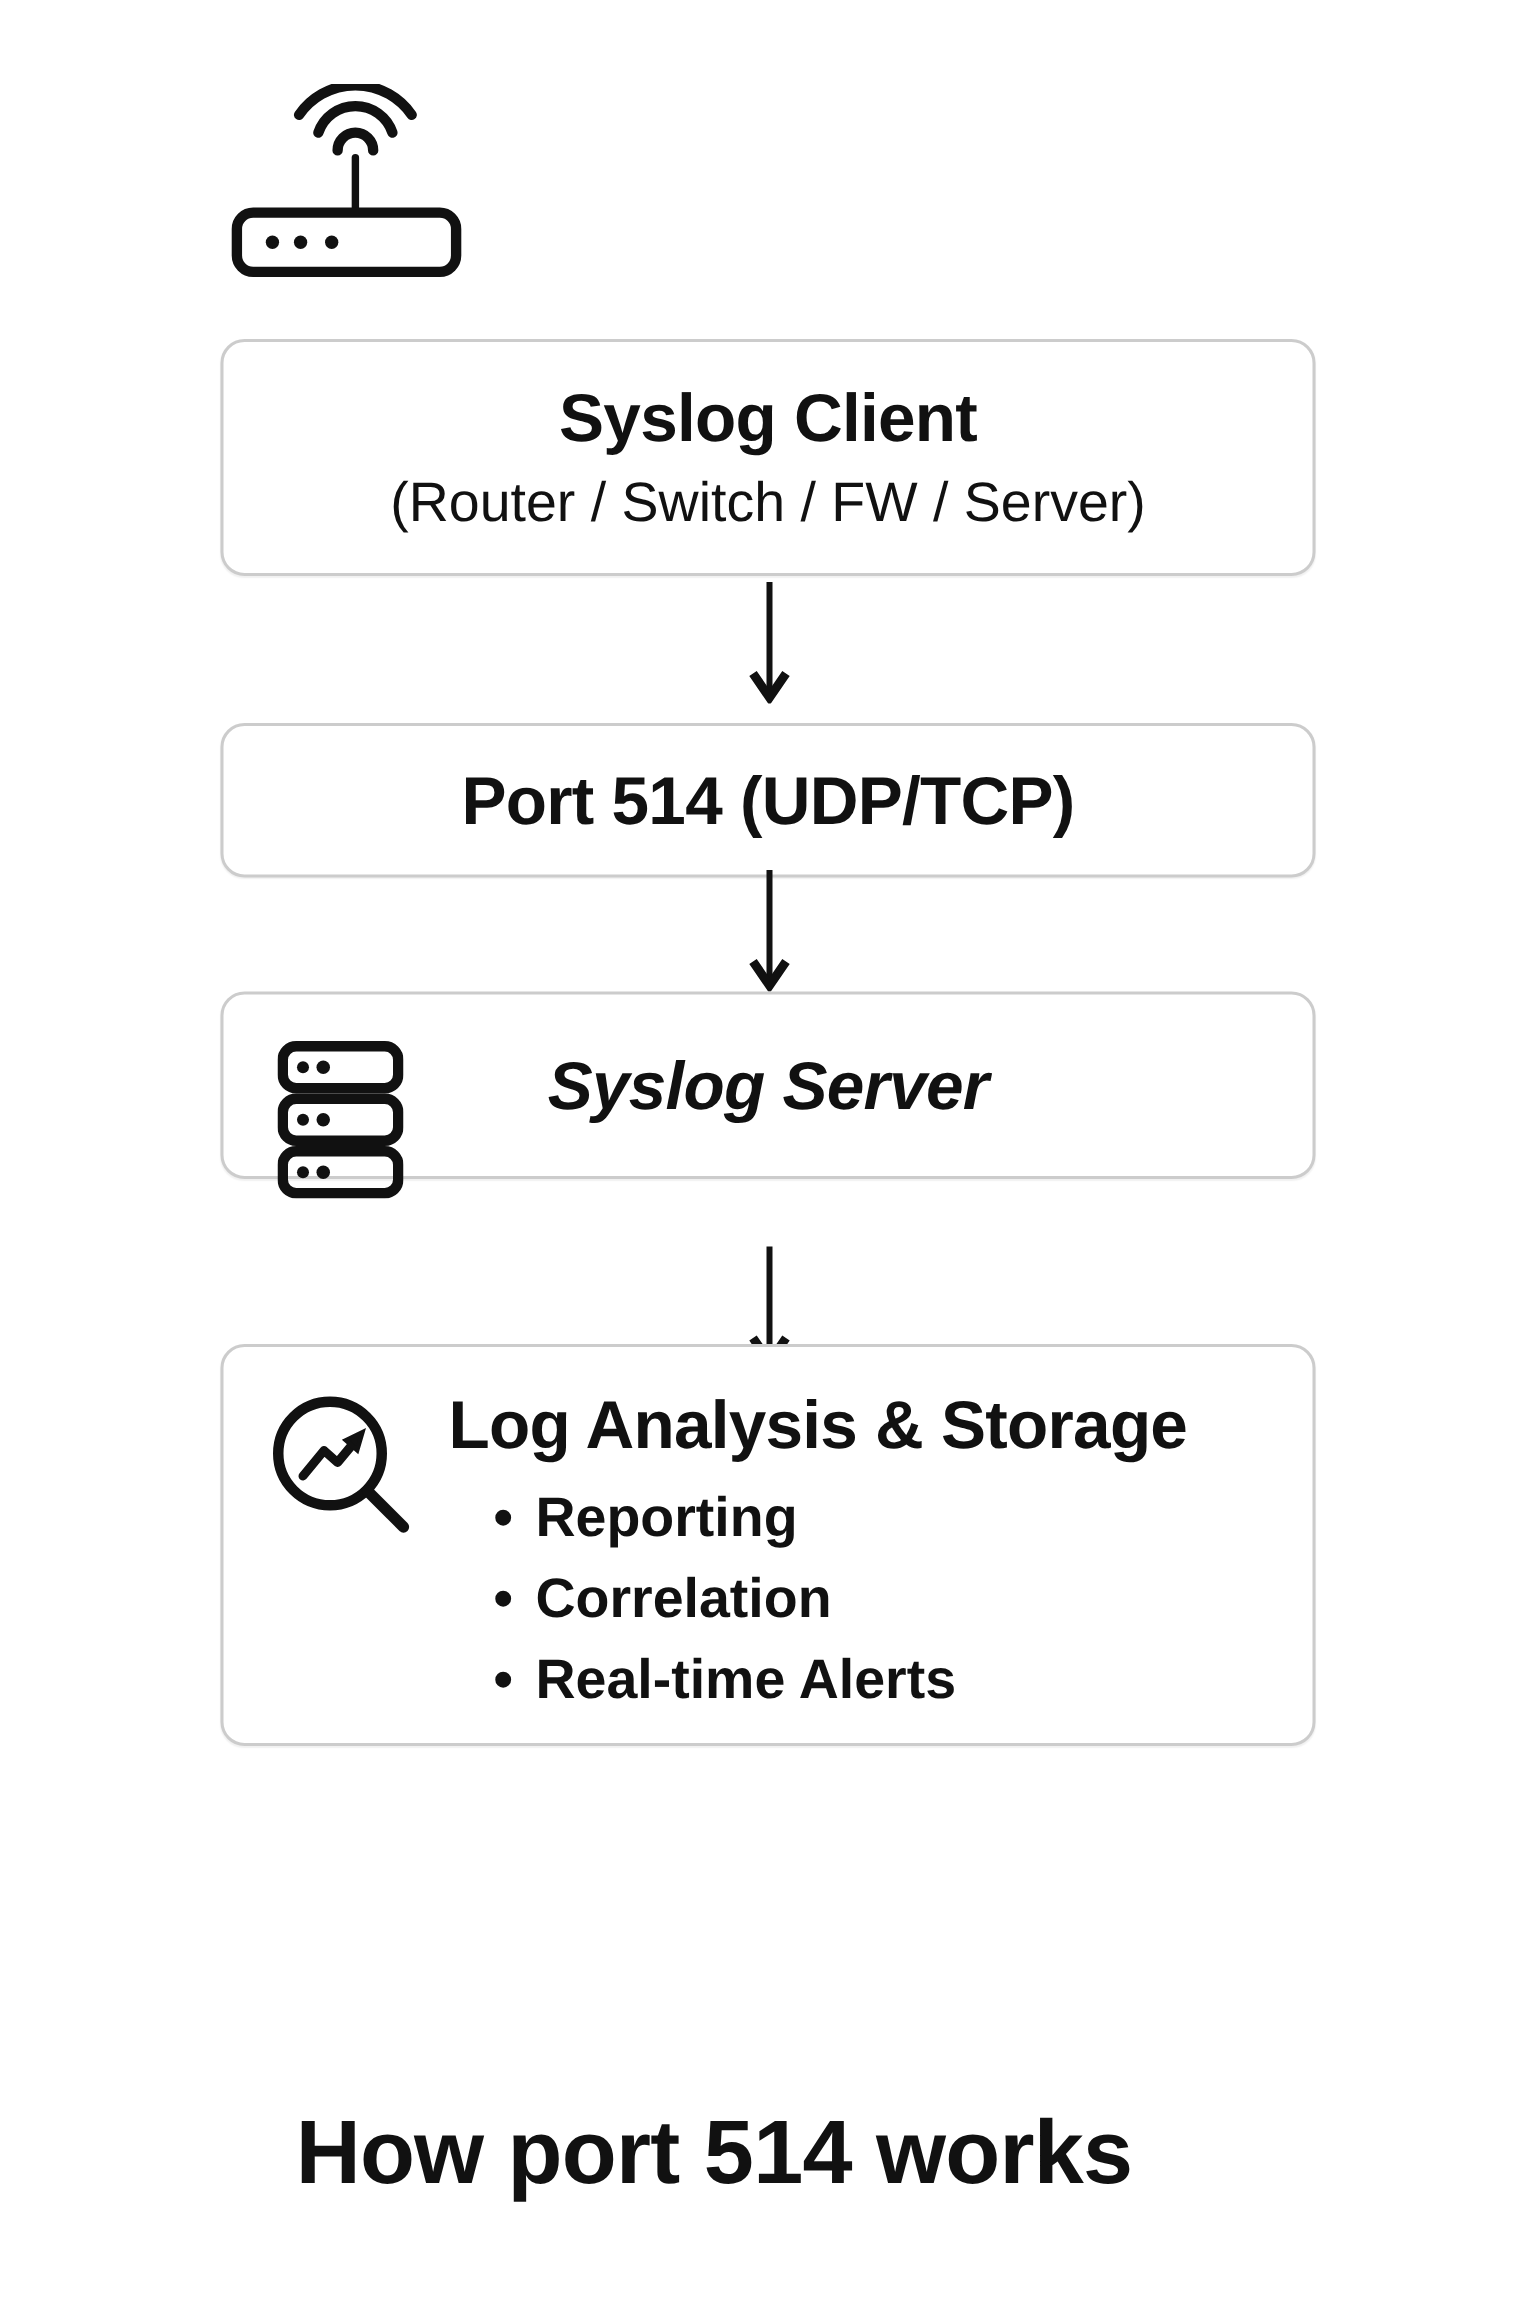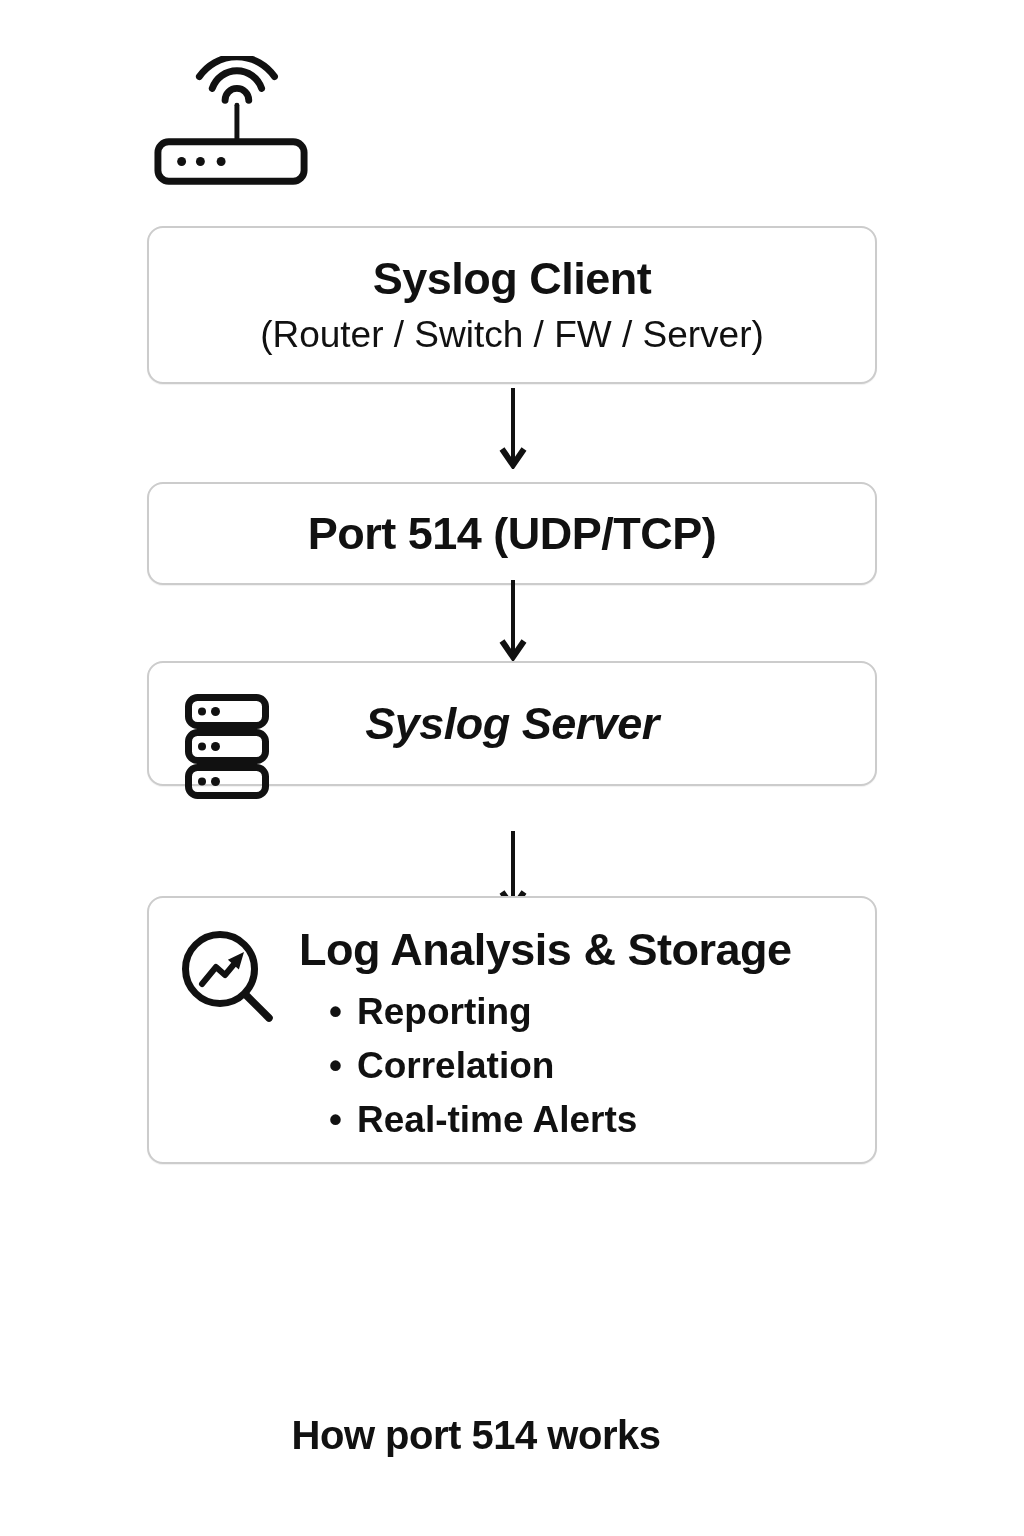--- a/index.html
+++ b/index.html
@@ -83,21 +83,21 @@
     position:absolute;
     left:0;
     top:0;
   }
   .caption{
     position:absolute;
     left:0;
     top:1406px;
     width:952px;
     text-align:center;
-    font-size:40px;
+    font-size:60px;
     font-weight:700;
     line-height:58px;
     letter-spacing:-0.5px;
   }
 </style>
 </head>
 <body>
 
 <div class="canvas">
 

